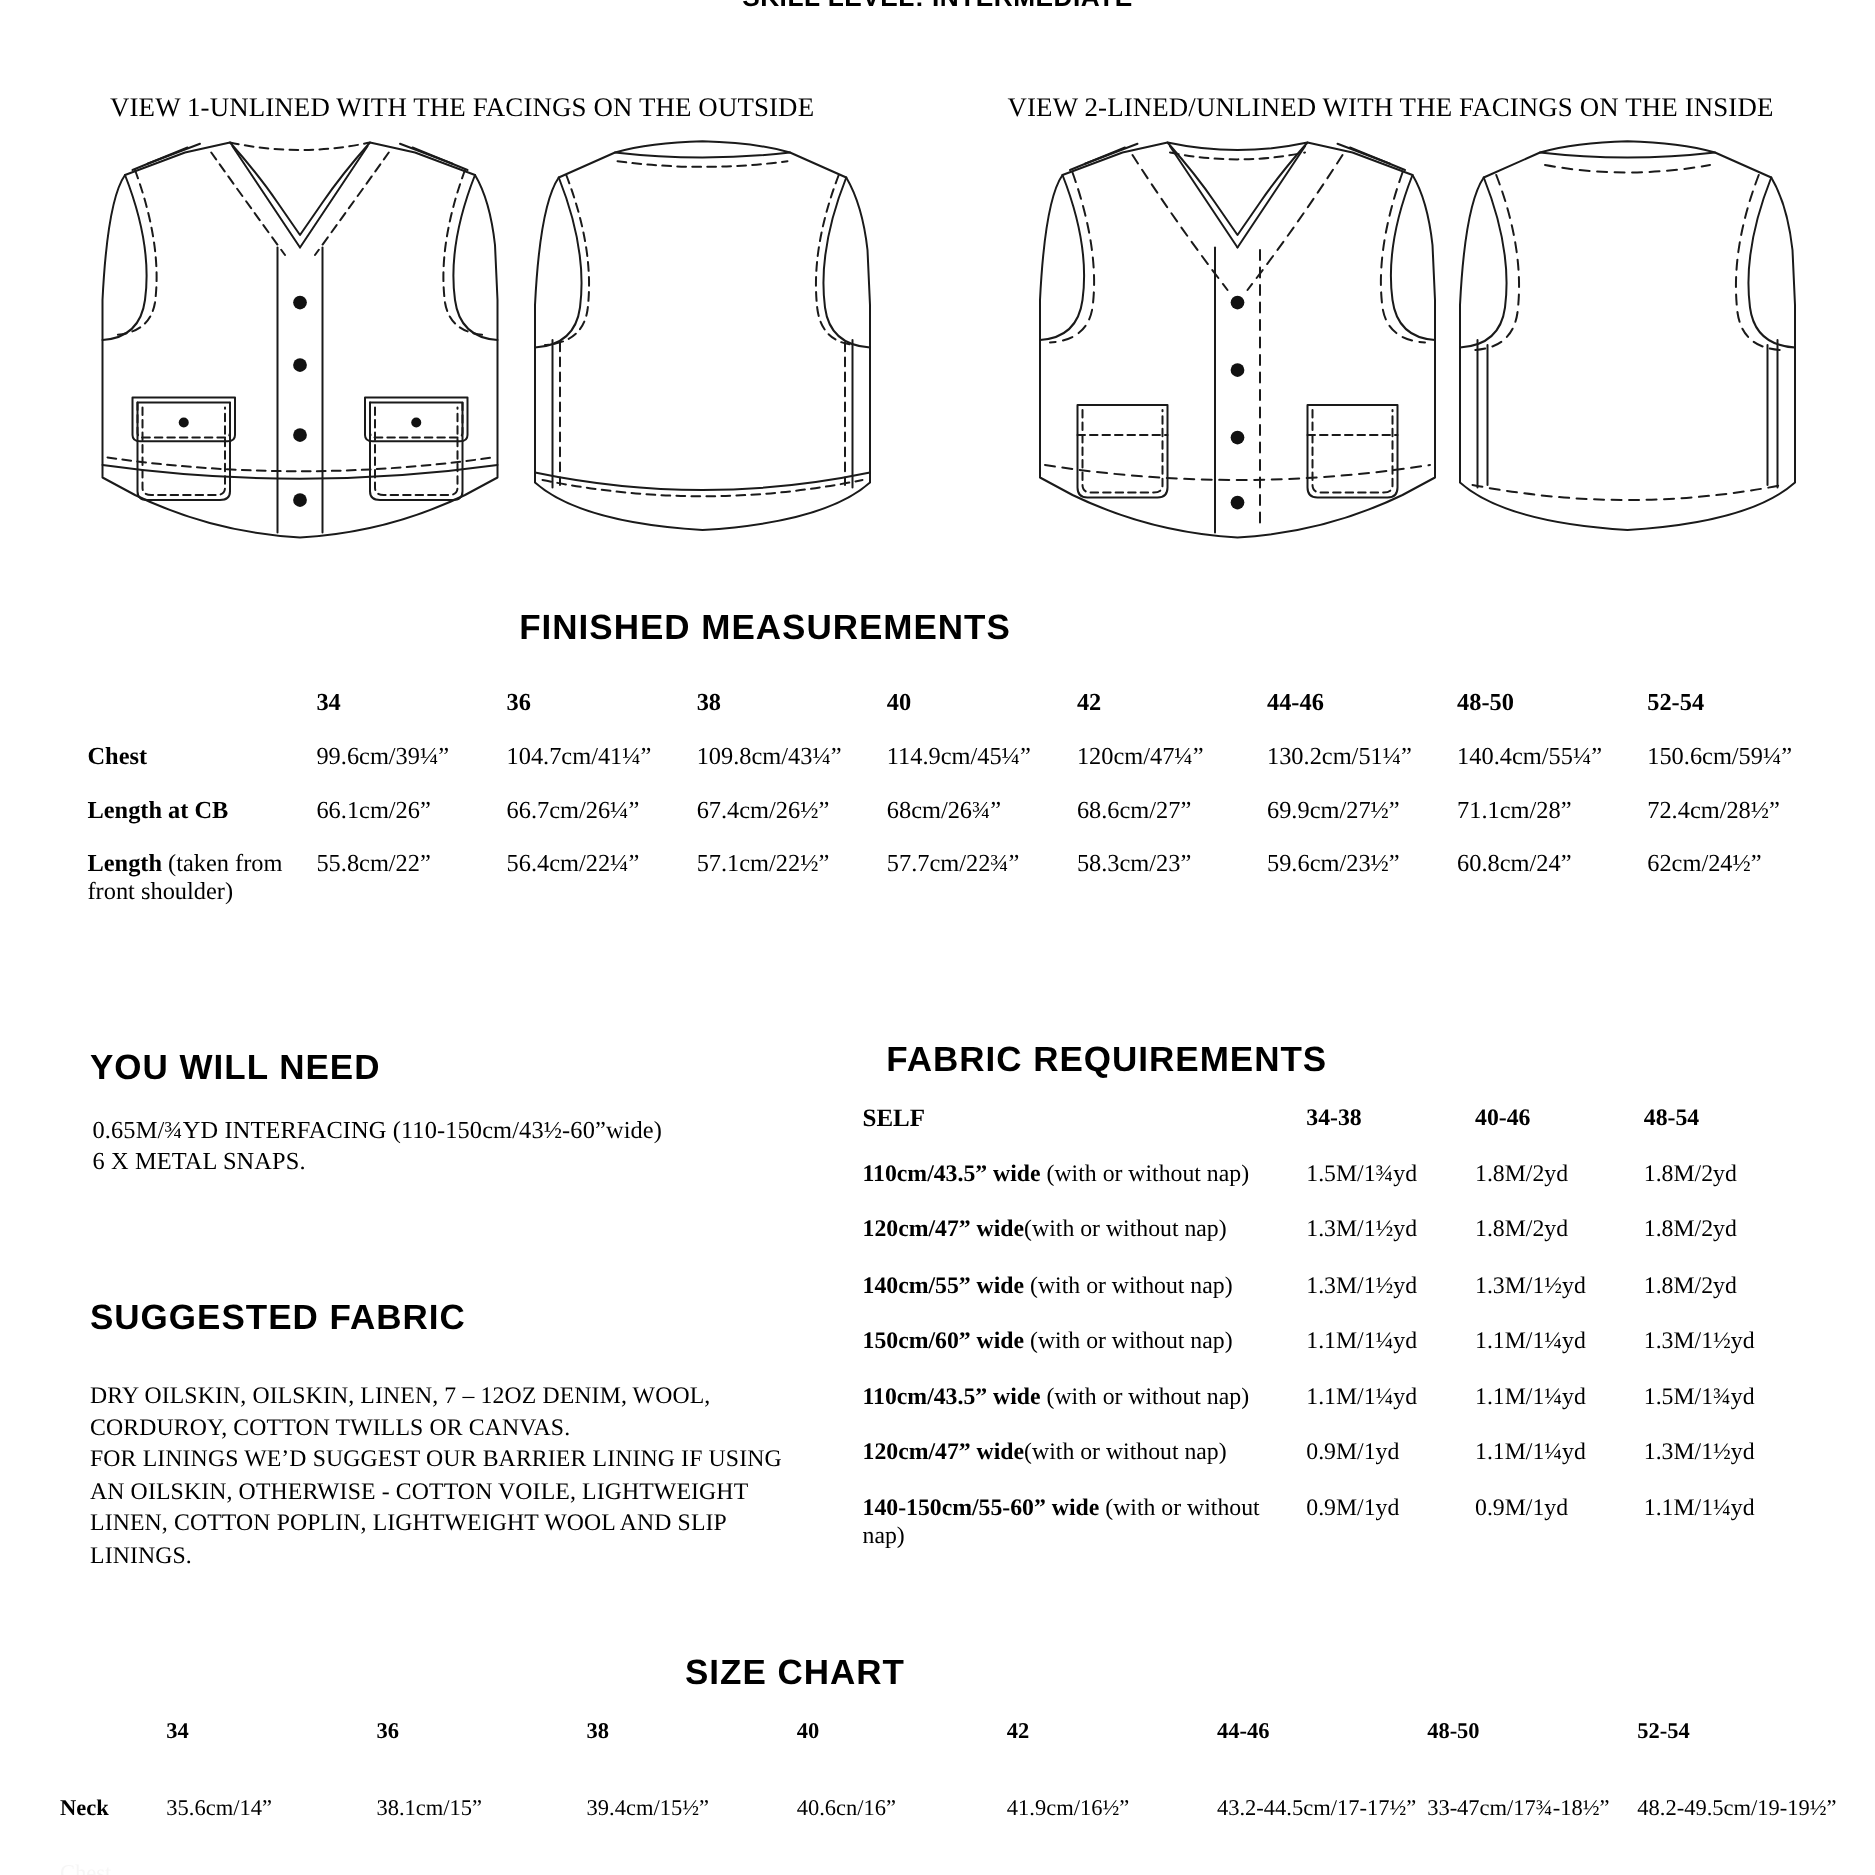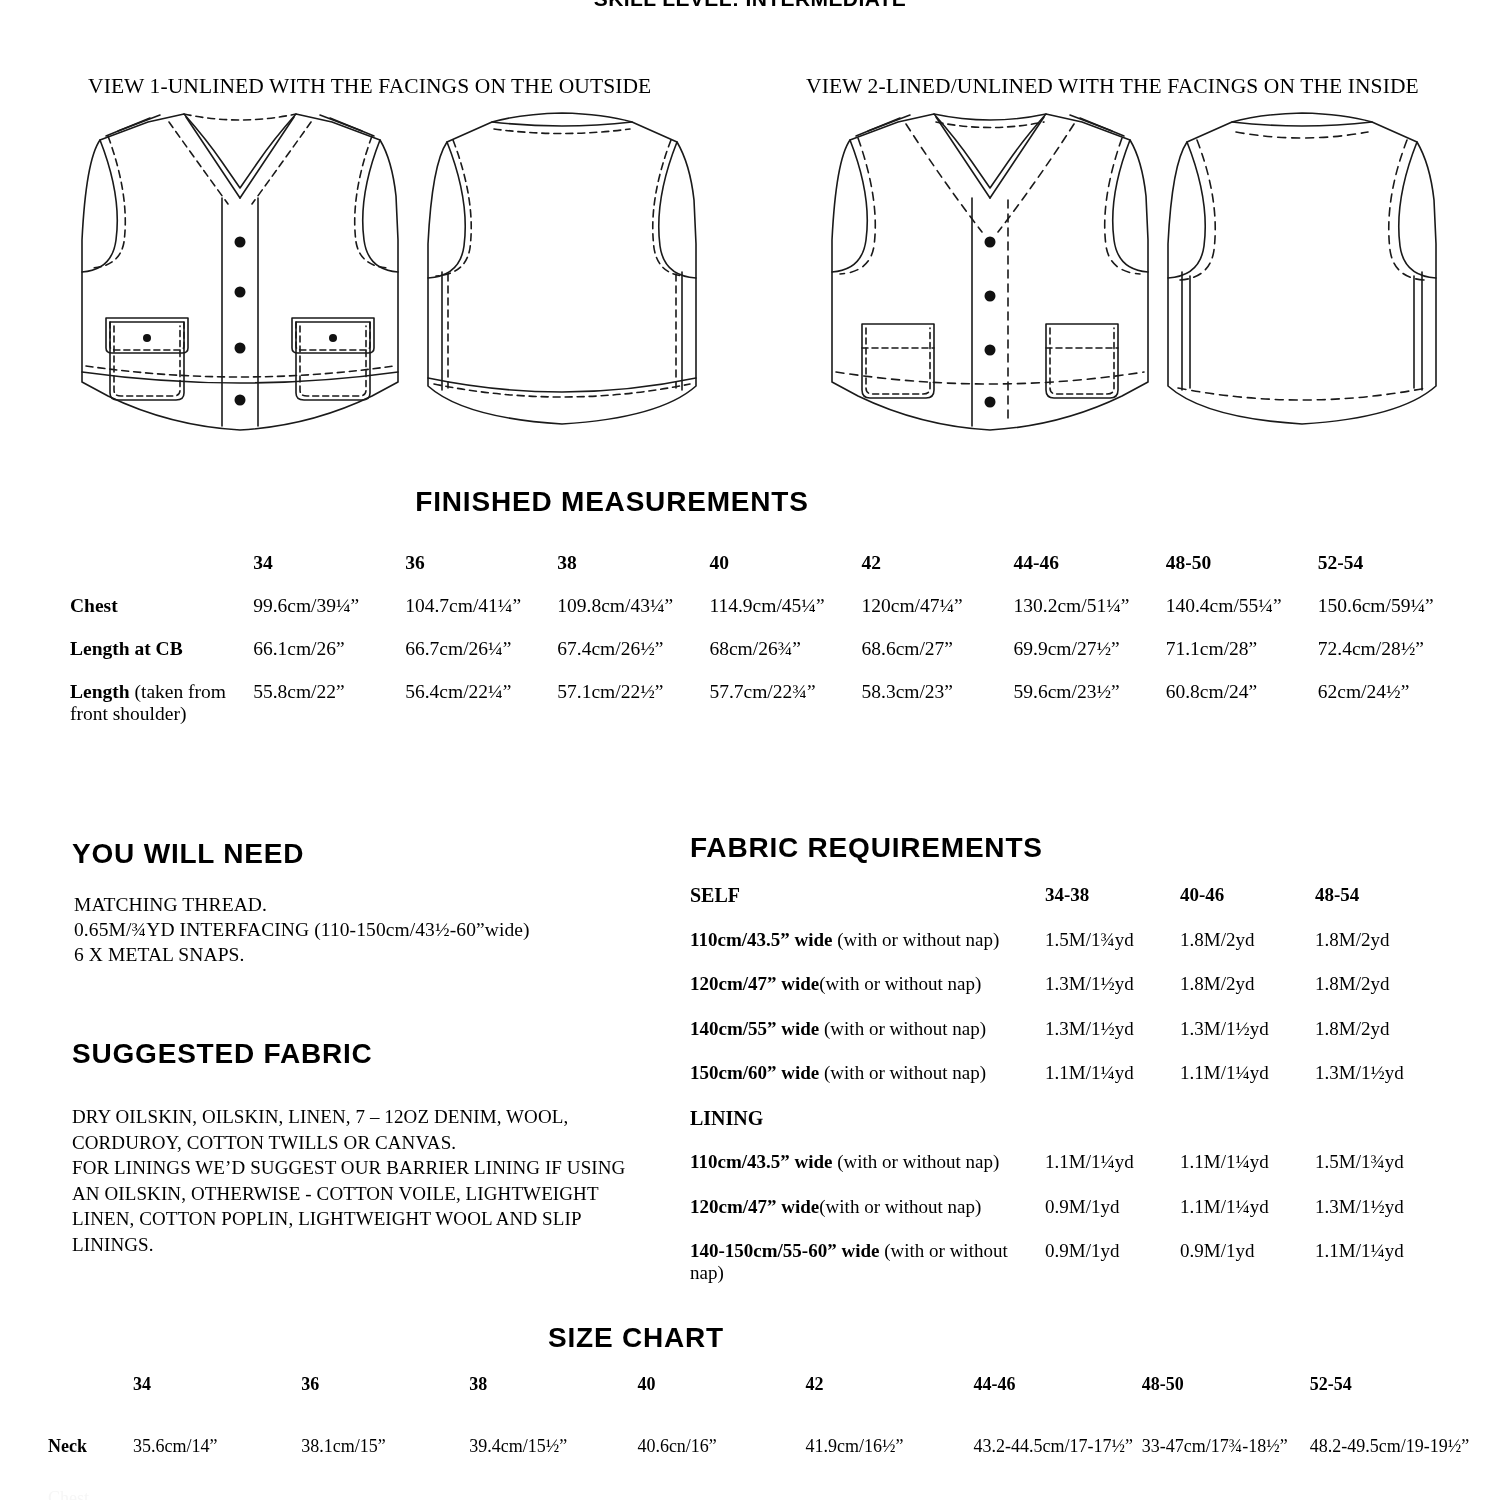--- a/index.html
+++ b/index.html
@@ -56,21 +56,21 @@
     font-family: "Liberation Sans", sans-serif;
     font-weight: bold;
     font-size: 28px;
     letter-spacing: 0.8px;
   }
   #finished-measurements-heading {
     top: 486px; left: 0; width: 1224px; text-align: center;
   }
   #you-will-need-heading { top: 838px; left: 72px; }
   #suggested-fabric-heading { top: 1038px; left: 72px; }
-  #fabric-requirements-heading { top: 832px; left: 690px; }
+  #fabric-requirements-heading { top: 832px; left: 709px; }
   #size-chart-heading {
     top: 1322px; left: 0; width: 1272px; text-align: center;
   }
 
   
   #finished-measurements-table {
     top: 552px;
     left: 70px;
     width: 1400px;
     border-collapse: collapse;
@@ -390,21 +390,20 @@
       <td>59.6cm/23½”</td>
       <td>60.8cm/24”</td>
       <td>62cm/24½”</td>
     </tr>
   </tbody>
 </table>
 
 <div class="abs section-heading" id="you-will-need-heading">YOU WILL NEED</div>
 
 <div class="abs" id="you-will-need-list">
-  <div>MATCHING THREAD.</div>
   <div>0.65M/¾YD INTERFACING (110-150cm/43½-60”wide)</div>
   <div>6 X METAL SNAPS.</div>
 </div>
 
 <div class="abs section-heading" id="suggested-fabric-heading">SUGGESTED FABRIC</div>
 
 <div class="abs" id="suggested-fabric-body">
   <div>DRY OILSKIN, OILSKIN, LINEN, 7 – 12OZ DENIM, WOOL,</div>
   <div>CORDUROY, COTTON TWILLS OR CANVAS.</div>
   <div>FOR LININGS WE’D SUGGEST OUR BARRIER LINING IF USING</div>
@@ -448,26 +447,20 @@
       <td>1.3M/1½yd</td>
       <td>1.8M/2yd</td>
     </tr>
     <tr>
       <td><span class="fr-width">150cm/60” wide</span><span class="fr-nap"> (with or without nap)</span></td>
       <td>1.1M/1¼yd</td>
       <td>1.1M/1¼yd</td>
       <td>1.3M/1½yd</td>
     </tr>
 
-    <tr>
-      <td class="fr-group-label">LINING</td>
-      <td></td>
-      <td></td>
-      <td></td>
-    </tr>
     <tr>
       <td><span class="fr-width">110cm/43.5” wide</span><span class="fr-nap"> (with or without nap)</span></td>
       <td>1.1M/1¼yd</td>
       <td>1.1M/1¼yd</td>
       <td>1.5M/1¾yd</td>
     </tr>
     <tr>
       <td><span class="fr-width">120cm/47” wide</span><span class="fr-nap">(with or without nap)</span></td>
       <td>0.9M/1yd</td>
       <td>1.1M/1¼yd</td>

